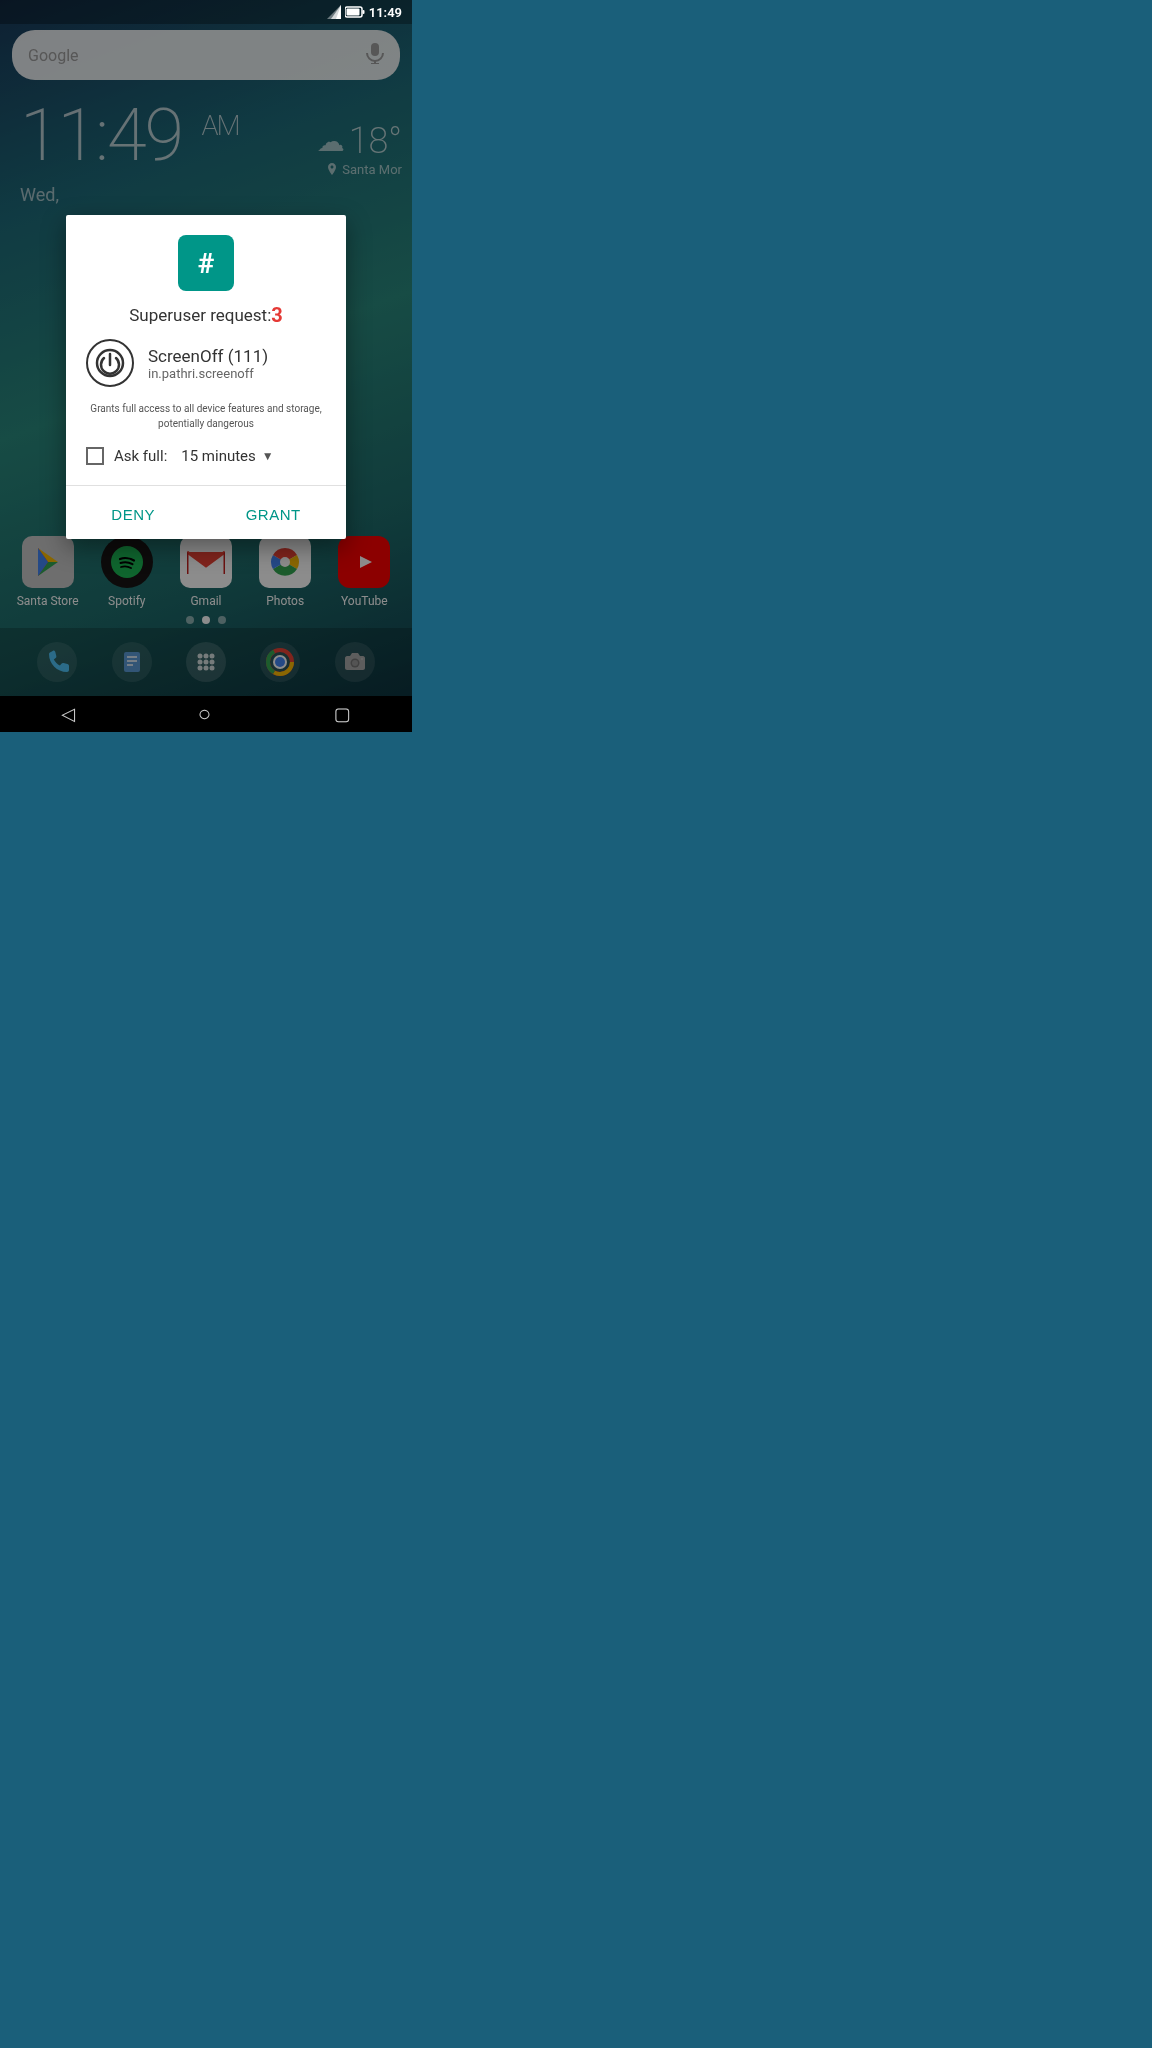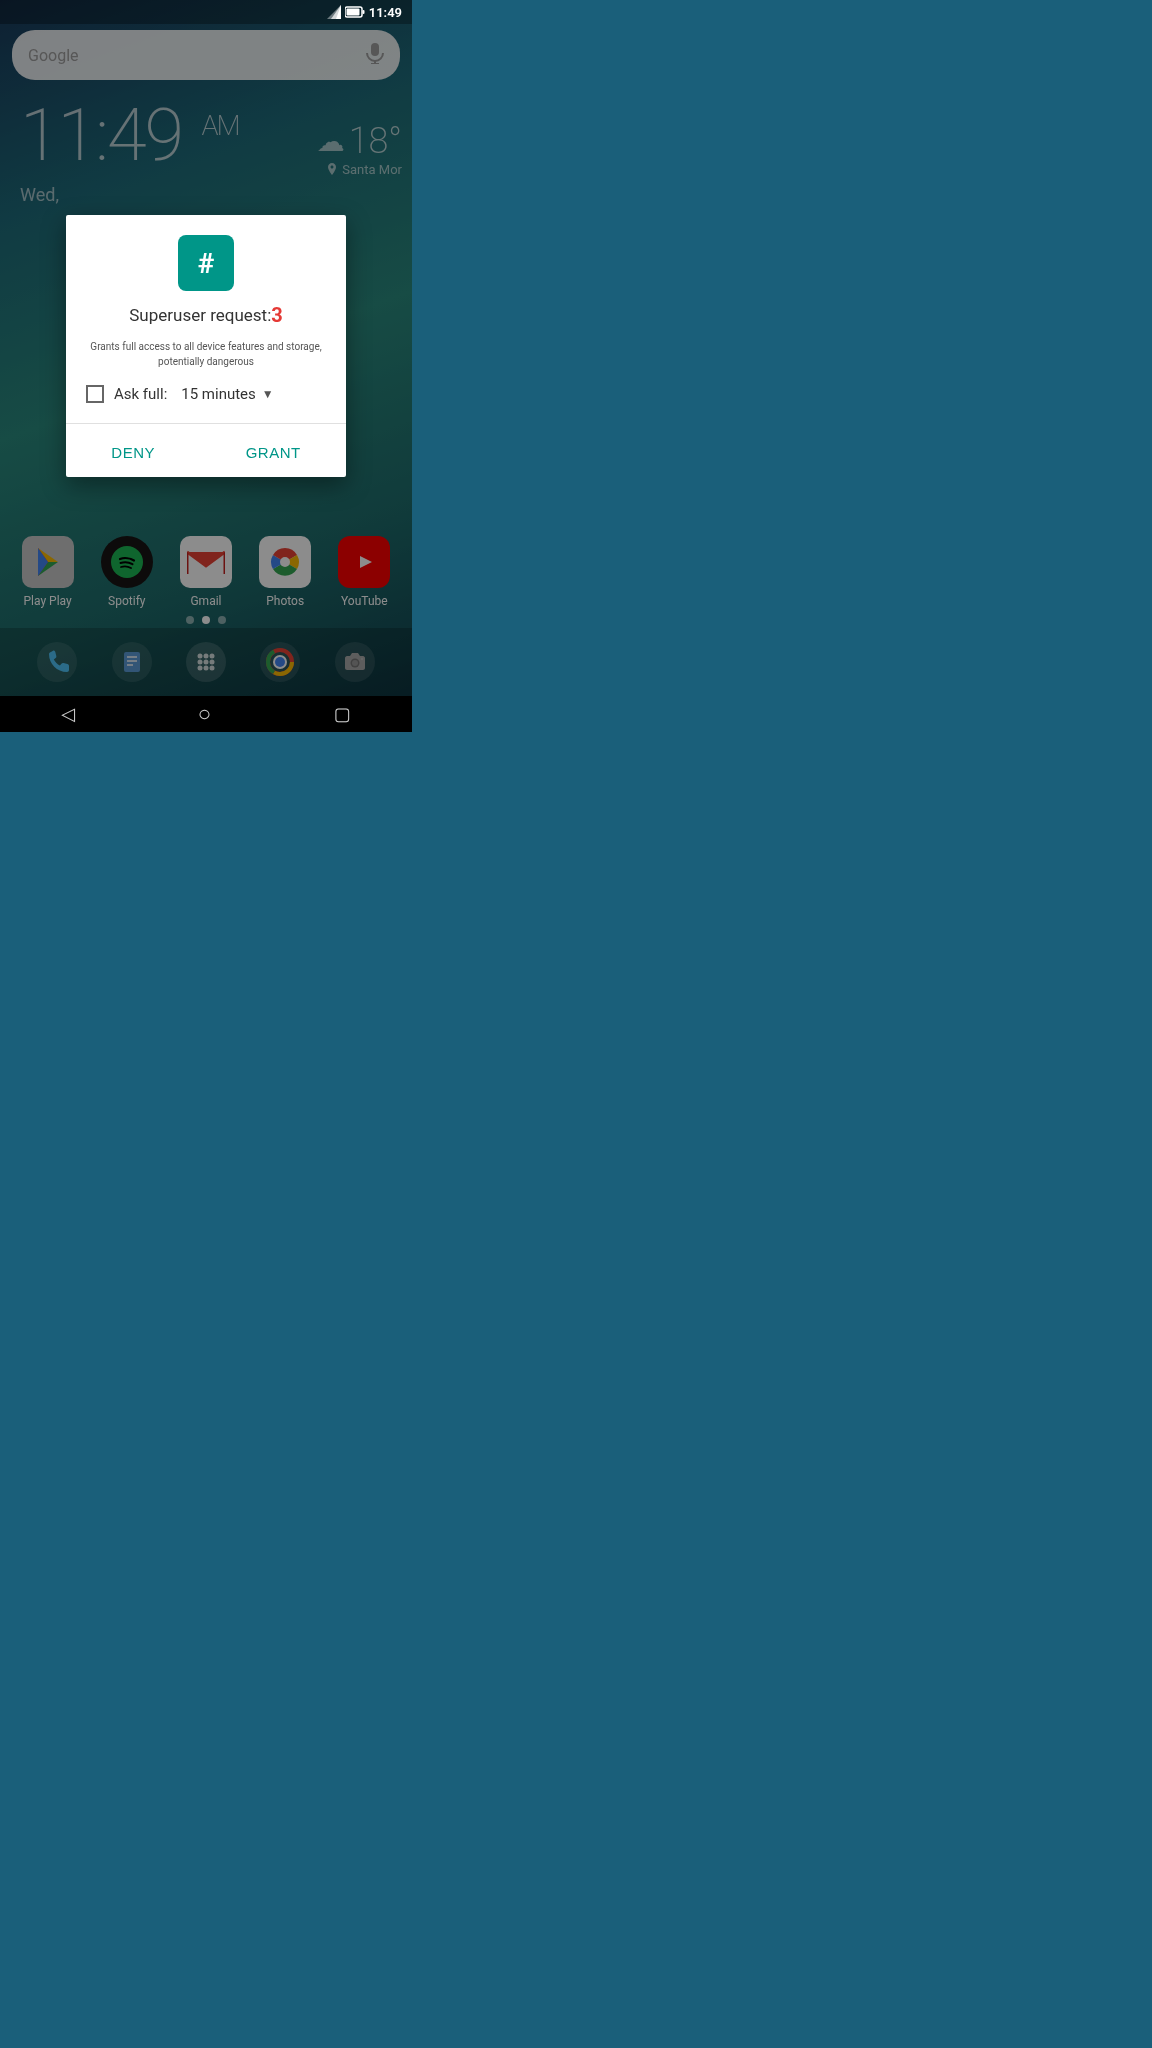--- a/index.html
+++ b/index.html
@@ -476,20 +476,34 @@
     <div class="superuser-icon">
       <span>#</span>
     </div>
   </div>
 
   <div class="dialog-title-row">
     <span class="dialog-title">Superuser request:</span>
     <span class="dialog-badge">3</span>
   </div>
 
+  <div class="dialog-app-row">
+    <div class="app-icon-circle">
+
+      <svg width="32" height="32" viewBox="0 0 32 32">
+        <circle cx="16" cy="16" r="13" fill="none" stroke="#333" stroke-width="2.5"></circle>
+        <line x1="16" y1="7" x2="16" y2="18" stroke="#333" stroke-width="2.5" stroke-linecap="round"></line>
+        <path d="M10 11a9 9 0 1 0 12 0" fill="none" stroke="#333" stroke-width="2.5" stroke-linecap="round"></path>
+      </svg>
+    </div>
+    <div class="app-info">
+      <span class="app-name">ScreenOff (111)</span>
+      <span class="app-package">in.pathri.screenoff</span>
+    </div>
+  </div>
 
   <div class="dialog-description">Grants full access to all device features and storage, potentially dangerous</div>
 
   <div class="dialog-ask-row">
     <div class="checkbox"></div>
     <span class="ask-again-label">Ask full:</span>
     <div class="time-dropdown">
       <span class="time-value">15 minutes</span>
       <span class="dropdown-arrow">▼</span>
     </div>
@@ -509,21 +523,21 @@
     <div class="app-item">
       <div class="app-icon bg-playstore" style="border-radius:10px;overflow:hidden;background:#c8c8c8;">
         <svg width="36" height="36" viewBox="0 0 36 36">
           <polygon points="8,4 28,18 8,32" fill="none"></polygon>
           <polygon points="8,4 22,18 8,32" fill="#ea4335"></polygon>
           <polygon points="8,4 28,18 18,18" fill="#fbbc04"></polygon>
           <polygon points="18,18 28,18 8,32" fill="#34a853"></polygon>
           <polygon points="8,4 18,18 8,32" fill="#4285f4"></polygon>
         </svg>
       </div>
-      <span class="app-label">Play Play</span>
+      <span class="app-label">Santa Store</span>
     </div>
 
     <div class="app-item">
       <div class="app-icon bg-spotify" style="border-radius:50%;">
         <svg width="34" height="34" viewBox="0 0 34 34">
           <circle cx="17" cy="17" r="16" fill="#1db954"></circle>
           <path d="M10 14c4-1.5 10-1 14 1.5" stroke="black" stroke-width="2.2" fill="none" stroke-linecap="round"></path>
           <path d="M10.5 18c3.5-1.2 8.5-0.8 12 1.2" stroke="black" stroke-width="2" fill="none" stroke-linecap="round"></path>
           <path d="M11 22c3-1 7-0.7 10 1" stroke="black" stroke-width="1.8" fill="none" stroke-linecap="round"></path>
         </svg>

